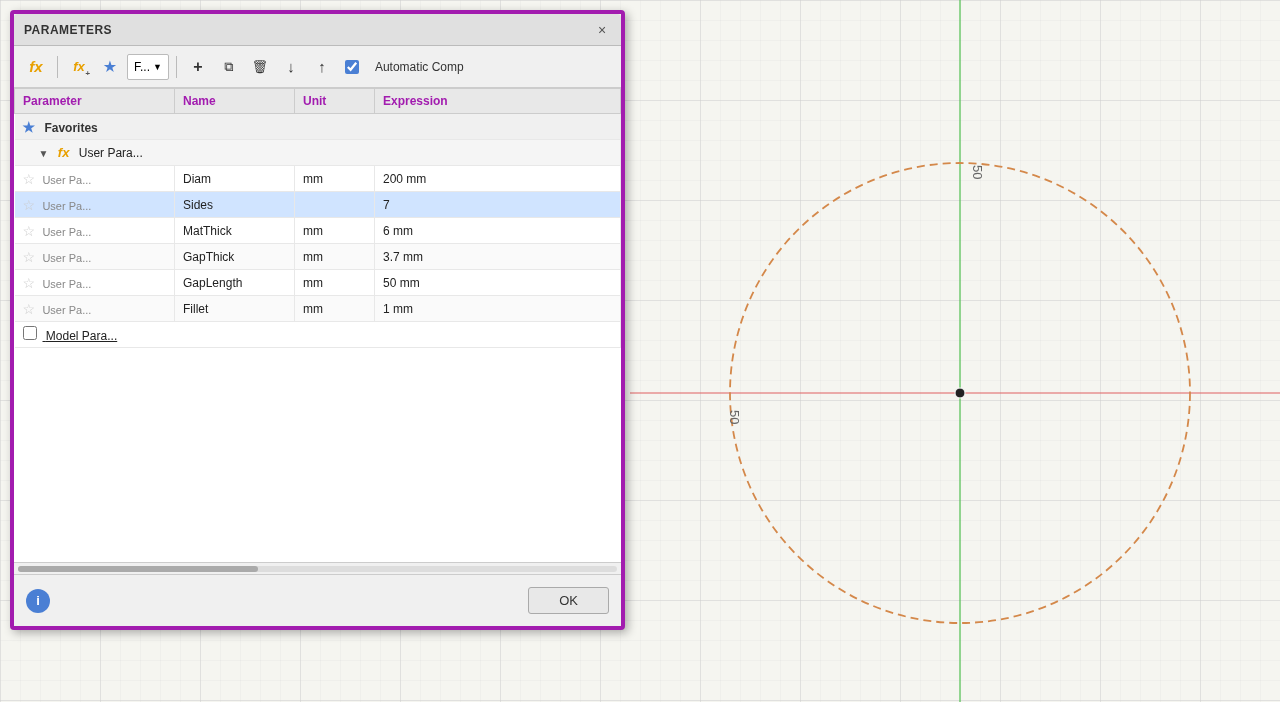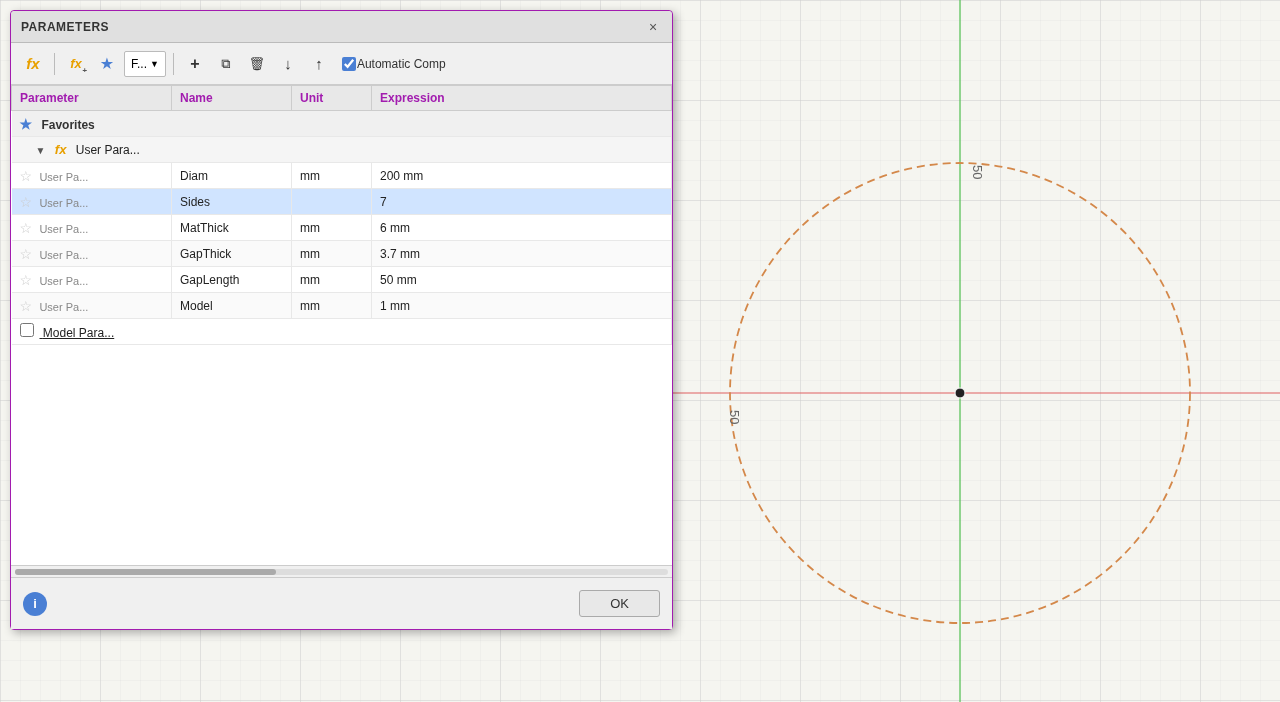--- a/index.html
+++ b/index.html
@@ -28,24 +28,24 @@
       left: 0; top: 0;
       width: 100%;
       height: 100%;
     }
 
     
     .dialog {
       position: absolute;
       left: 10px;
       top: 10px;
-      width: 663px;
+      width: 615px;
       height: 620px;
       background: #f0f0f0;
-      border: 1px solid #a21caf;
+      border: 4px solid #a21caf;
       border-radius: 4px;
       box-shadow: 3px 3px 10px rgba(0,0,0,0.3);
       display: flex;
       flex-direction: column;
     }
 
     .dialog-titlebar {
       background: #e0e0e0;
       border-bottom: 1px solid #bbb;
       padding: 6px 10px;
@@ -118,21 +118,21 @@
       font-size: 12px;
       height: 26px;
       display: flex;
       align-items: center;
       gap: 3px;
     }
 
     .auto-comp-label {
       display: flex;
       align-items: center;
-      gap: 1px;
+      gap: 16px;
       font-size: 12px;
       color: #333;
       margin-left: 6px;
     }
 
     
     .table-container {
       flex: 1;
       overflow-y: auto;
       overflow-x: auto;
@@ -431,21 +431,21 @@
           <td>GapLength</td>
           <td>mm</td>
           <td>50 mm</td>
         </tr>
 
         <tr>
           <td>
             <span class="star-icon">☆</span>
             <span style="margin-left:4px; color:#888; font-size:11px;">User Pa...</span>
           </td>
-          <td>Model</td>
+          <td>Fillet</td>
           <td>mm</td>
           <td>1 mm</td>
         </tr>
 
         <tr>
           <td colspan="4" style="padding-left:8px;text-decoration:underline;">
             <input type="checkbox" style="width: 14px; height: 14px; margin-right: 6px;">
             <span>Model Para...</span>
           </td>
         </tr>

